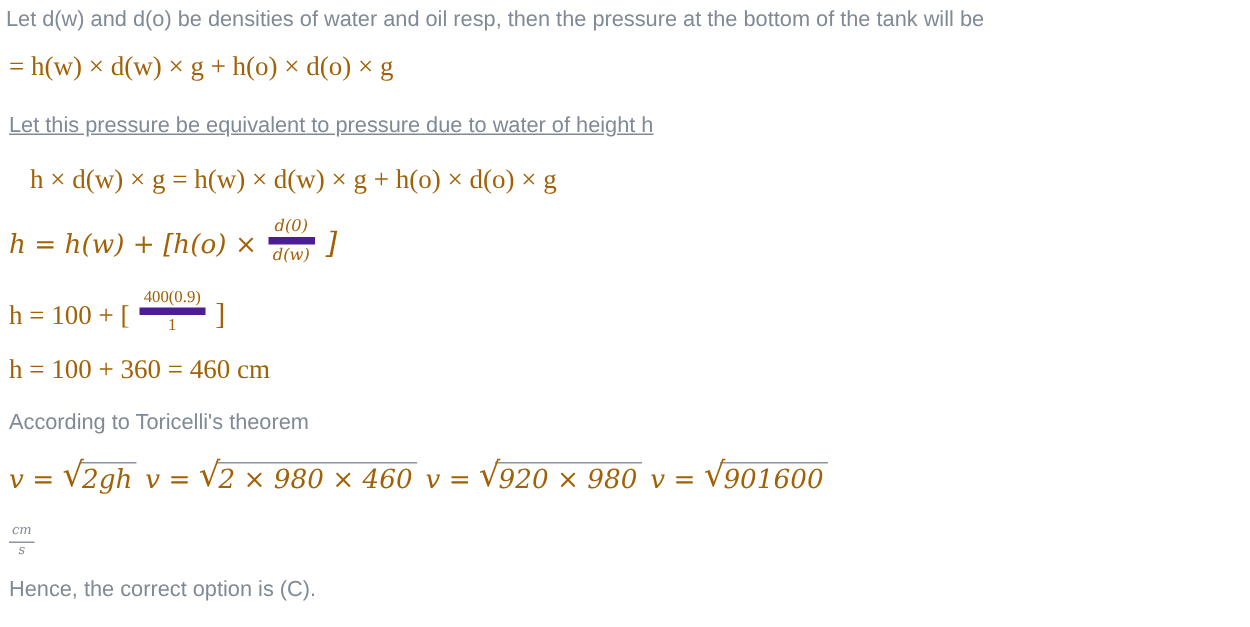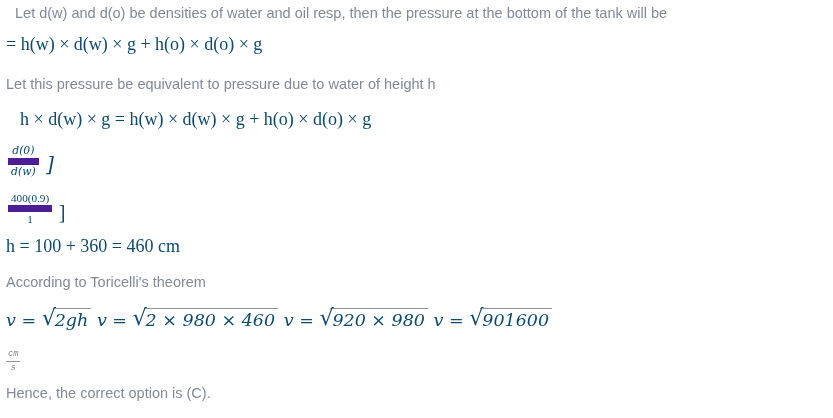--- a/index.html
+++ b/index.html
@@ -27,29 +27,29 @@
   }
   .text-line {
     font-family: "Liberation Sans", sans-serif;
     font-size: 14.5px;
     line-height: 20px;
   }
   .math-line {
     font-family: "DejaVu Serif", serif;
     font-size: 17.5px;
     line-height: 22px;
-    color: #0c4a6e;
+    color: #a16207;
   }
   .math-line.upright {
     font-family: "Liberation Serif", serif;
     font-size: 18px;
   }
-  .l1 { position: absolute; left: 15px;  top: 3px; }
+  .l1 { position: absolute; left: 4px;  top: 3px; }
   .l2 { position: absolute; left: 6px;  top: 33px; }
-  .l3 { position: absolute; left: 6px;  top: 74px; }
+  .l3 { position: absolute; left: 6px;  top: 74px; text-decoration: underline; }
   .l4 { position: absolute; left: 20px;  top: 108px; }
   .l5 { position: absolute; left: 6px;  top: 145px; }
   .l6 { position: absolute; left: 6px;  top: 192px; }
   .l7 { position: absolute; left: 6px;  top: 235px; }
   .l8 { position: absolute; left: 6px;  top: 272px; }
   .l9 { position: absolute; left: 6px;  top: 308px; }
   .l10 { position: absolute; left: 6px;  top: 350px; }
   .l11 { position: absolute; left: 6px;  top: 383px; }
 
   .italicvar {
@@ -65,21 +65,21 @@
     line-height: 1.12;
     padding: 0 2px;
     position: relative;
   }
   .frac .num {
     display: block;
     padding: 0 3px 1px 3px;
   }
   .frac .den {
     display: block;
-    border-top: 7px solid #4c1d95;
+    border-top: 5px solid #4c1d95;
     padding: 1px 3px 0 3px;
   }
   .brk {
     font-size: 1.12em;
   }
   
   .sqrt {
     display: inline-block;
     position: relative;
     padding-left: 11px;
@@ -99,45 +99,47 @@
   }
   .unitfrac {
     display: inline-block;
     vertical-align: -0.4em;
     text-align: center;
     font-size: 0.6em;
     line-height: 1.1;
     font-style: italic;
     font-family: "DejaVu Serif", serif;
   }
-  .unitfrac .num { display: block; padding: 0 2px 1px 2px; font-family: Liberation Mono, monospace; }
+  .unitfrac .num { display: block; padding: 0 2px 1px 2px; }
   .unitfrac .den { display: block; border-top: 1px solid #8b949f; padding: 1px 2px 0 2px; }
 </style>
 </head>
 <body>
 
 <div class="page">
 
   <div class="line text-line l1">Let d(w) and d(o) be densities of water and oil resp, then the pressure at the bottom of the tank will be</div>
 
   <div class="line math-line upright l2">= h(w) × d(w) × g + h(o) × d(o) × g</div>
 
   <div class="line text-line l3">Let this pressure be equivalent to pressure due to water of height h</div>
 
   <div class="line math-line upright l4">h × d(w) × g = h(w) × d(w) × g + h(o) × d(o) × g</div>
 
   <div class="line math-line l5">
+    <span class="italicvar">h = h(w) + [h(o) ×</span>
     <span class="frac">
       <span class="num italicvar">d(0)</span>
       <span class="den italicvar">d(w)</span>
     </span>
     <span class="brk italicvar">]</span>
   </div>
 
   <div class="line math-line upright l6">
+    <span>h = 100 + [</span>
     <span class="frac">
       <span class="num">400(0.9)</span>
       <span class="den">1</span>
     </span>
     <span class="brk">]</span>
   </div>
 
   <div class="line math-line upright l7">h = 100 + 360 = 460 cm</div>
 
   <div class="line text-line l8">According to Toricelli's theorem</div>

